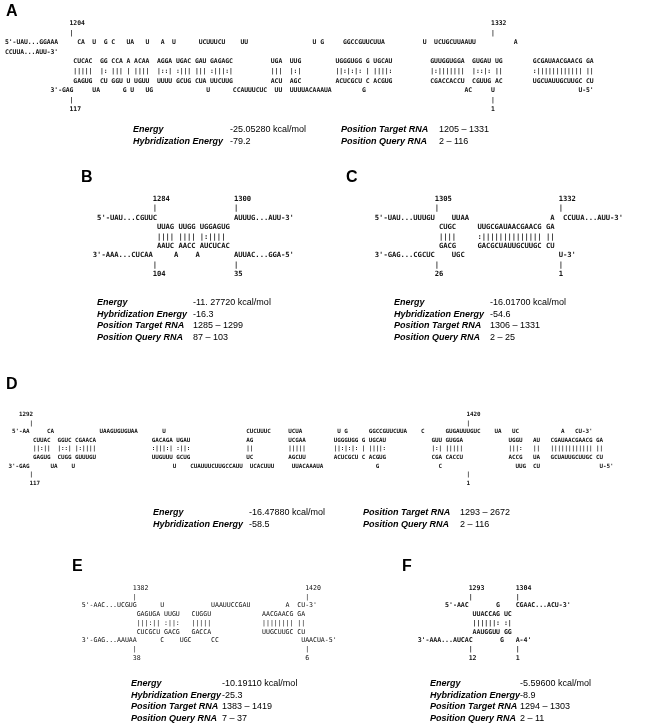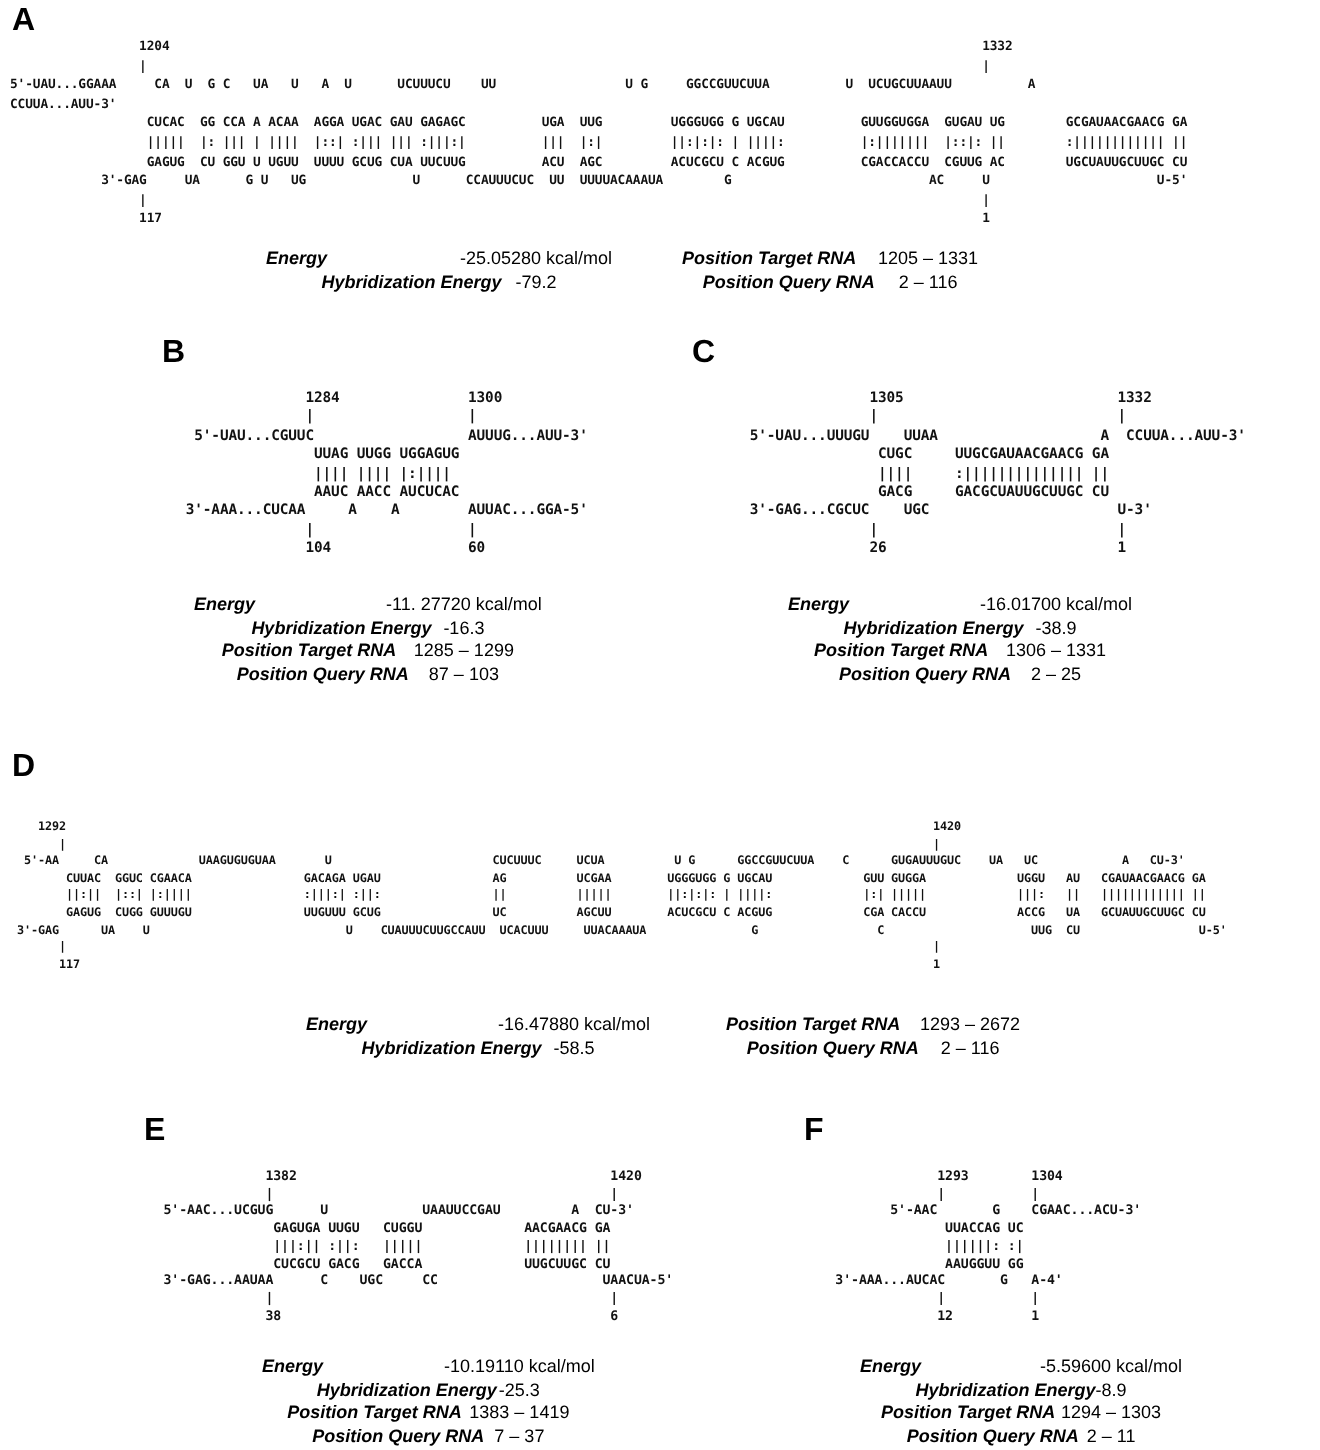--- a/index.html
+++ b/index.html
@@ -5,21 +5,21 @@
   html, body { margin: 0; padding: 0; background: #ffffff; }
   body { width: 660px; height: 725px; position: relative; overflow: hidden; color: #000; font-family: "Liberation Sans", sans-serif; }
   .panel-label { position: absolute; font-family: "Liberation Sans", sans-serif; font-weight: bold; font-size: 16px; }
   pre.aln {
     position: absolute; margin: 0; padding: 0;
     font-family: "DejaVu Sans Mono", "Liberation Mono", monospace;
     font-size: 7.2px; line-height: 9.4px; letter-spacing: -0.05px;
     white-space: pre; color: #111; font-weight: bold;
   }
   .stats { position: absolute; font-family: "Liberation Sans", sans-serif; font-size: 9px; line-height: 11.5px; }
-  .stats .row { display: flex; justify-content: center; }
+  .stats .row { display: flex; }
   .stats .k { font-weight: bold; font-style: italic; }
   .stats .v { }
 </style>
 </head>
 <body>
 
 <div class="panel-label" style="left:6px;top:2px;">A</div>
 <pre class="aln" style="left:5px;top:19px;font-size:6.4px;line-height:9.6px;"><span>                 1204                                                                                                           1332</span>
 <span>                 |                                                                                                              |</span>
 <span>5'-UAU...GGAAA     CA  U  G C   UA   U   A  U      UCUUUCU    UU                 U G     GGCCGUUCUUA          U  UCUGCUUAAUU          A</span>
@@ -53,21 +53,21 @@
 
 <div class="panel-label" style="left:81px;top:168px;">B</div>
 <pre class="aln" style="left:80px;top:194px;"><span>                 1284               1300</span>
 <span>                 |                  |</span>
 <span>    5'-UAU...CGUUC                  AUUUG...AUU-3'</span>
 <span>                  UUAG UUGG UGGAGUG</span>
 <span>                  |||| |||| |:||||</span>
 <span>                  AAUC AACC AUCUCAC</span>
 <span>   3'-AAA...CUCAA     A    A        AUUAC...GGA-5'</span>
 <span>                 |                  |</span>
-<span>                 104                60</span></pre>
+<span>                 104                35</span></pre>
 <div class="stats" style="left:97px;top:297px;">
   <div class="row">
       <span class="k" style="width:96px">Energy</span>
       <span class="v">-11. 27720 kcal/mol</span>
     </div>
   <div class="row">
       <span class="k" style="width:96px">Hybridization Energy</span>
       <span class="v">-16.3</span>
     </div>
   <div class="row">
@@ -90,21 +90,21 @@
 <span>   3'-GAG...CGCUC    UGC                      U-3'</span>
 <span>                 |                            |</span>
 <span>                 26                           1</span></pre>
 <div class="stats" style="left:394px;top:297px;">
   <div class="row">
       <span class="k" style="width:96px">Energy</span>
       <span class="v">-16.01700 kcal/mol</span>
     </div>
   <div class="row">
       <span class="k" style="width:96px">Hybridization Energy</span>
-      <span class="v">-38.9</span>
+      <span class="v">-54.6</span>
     </div>
   <div class="row">
       <span class="k" style="width:96px">Position Target RNA</span>
       <span class="v">1306 – 1331</span>
     </div>
   <div class="row">
       <span class="k" style="width:96px">Position Query RNA</span>
       <span class="v">2 – 25</span>
     </div>
 </div>
@@ -134,21 +134,21 @@
       <span class="k" style="width:97px">Position Target RNA</span>
       <span class="v">1293 – 2672</span>
     </div>
   <div class="row">
       <span class="k" style="width:97px">Position Query RNA</span>
       <span class="v">2 – 116</span>
     </div>
 </div>
 
 <div class="panel-label" style="left:72px;top:557px;">E</div>
-<pre class="aln" style="left:70px;top:584px;font-size:6.6px;line-height:8.7px;font-weight:bold;"><span>                1382                                        1420</span>
+<pre class="aln" style="left:70px;top:584px;font-size:6.6px;line-height:8.7px;font-weight:normal;"><span>                1382                                        1420</span>
 <span>                |                                           |</span>
 <span>   5'-AAC...UCGUG      U            UAAUUCCGAU         A  CU-3'</span>
 <span>                 GAGUGA UUGU   CUGGU             AACGAACG GA</span>
 <span>                 |||:|| :||:   |||||             |||||||| ||</span>
 <span>                 CUCGCU GACG   GACCA             UUGCUUGC CU</span>
 <span>   3'-GAG...AAUAA      C    UGC     CC                     UAACUA-5'</span>
 <span>                |                                           |</span>
 <span>                38                                          6</span></pre>
 <div class="stats" style="left:131px;top:678px;">
   <div class="row">

